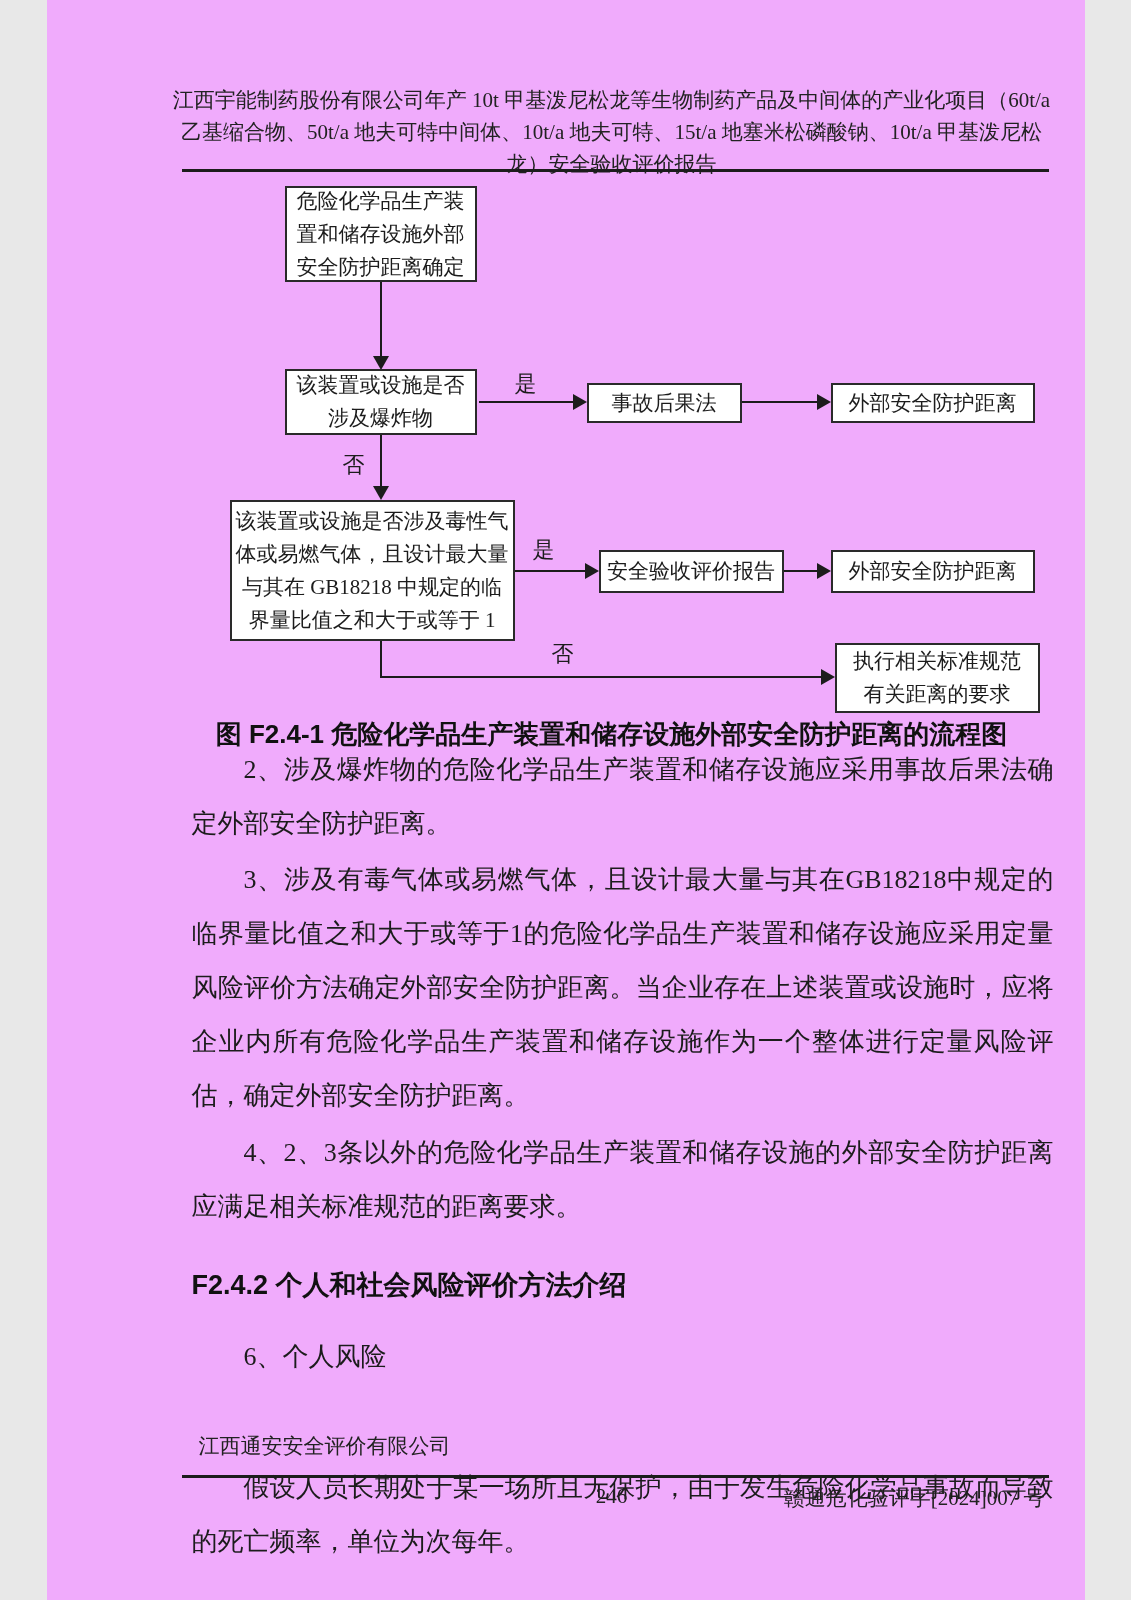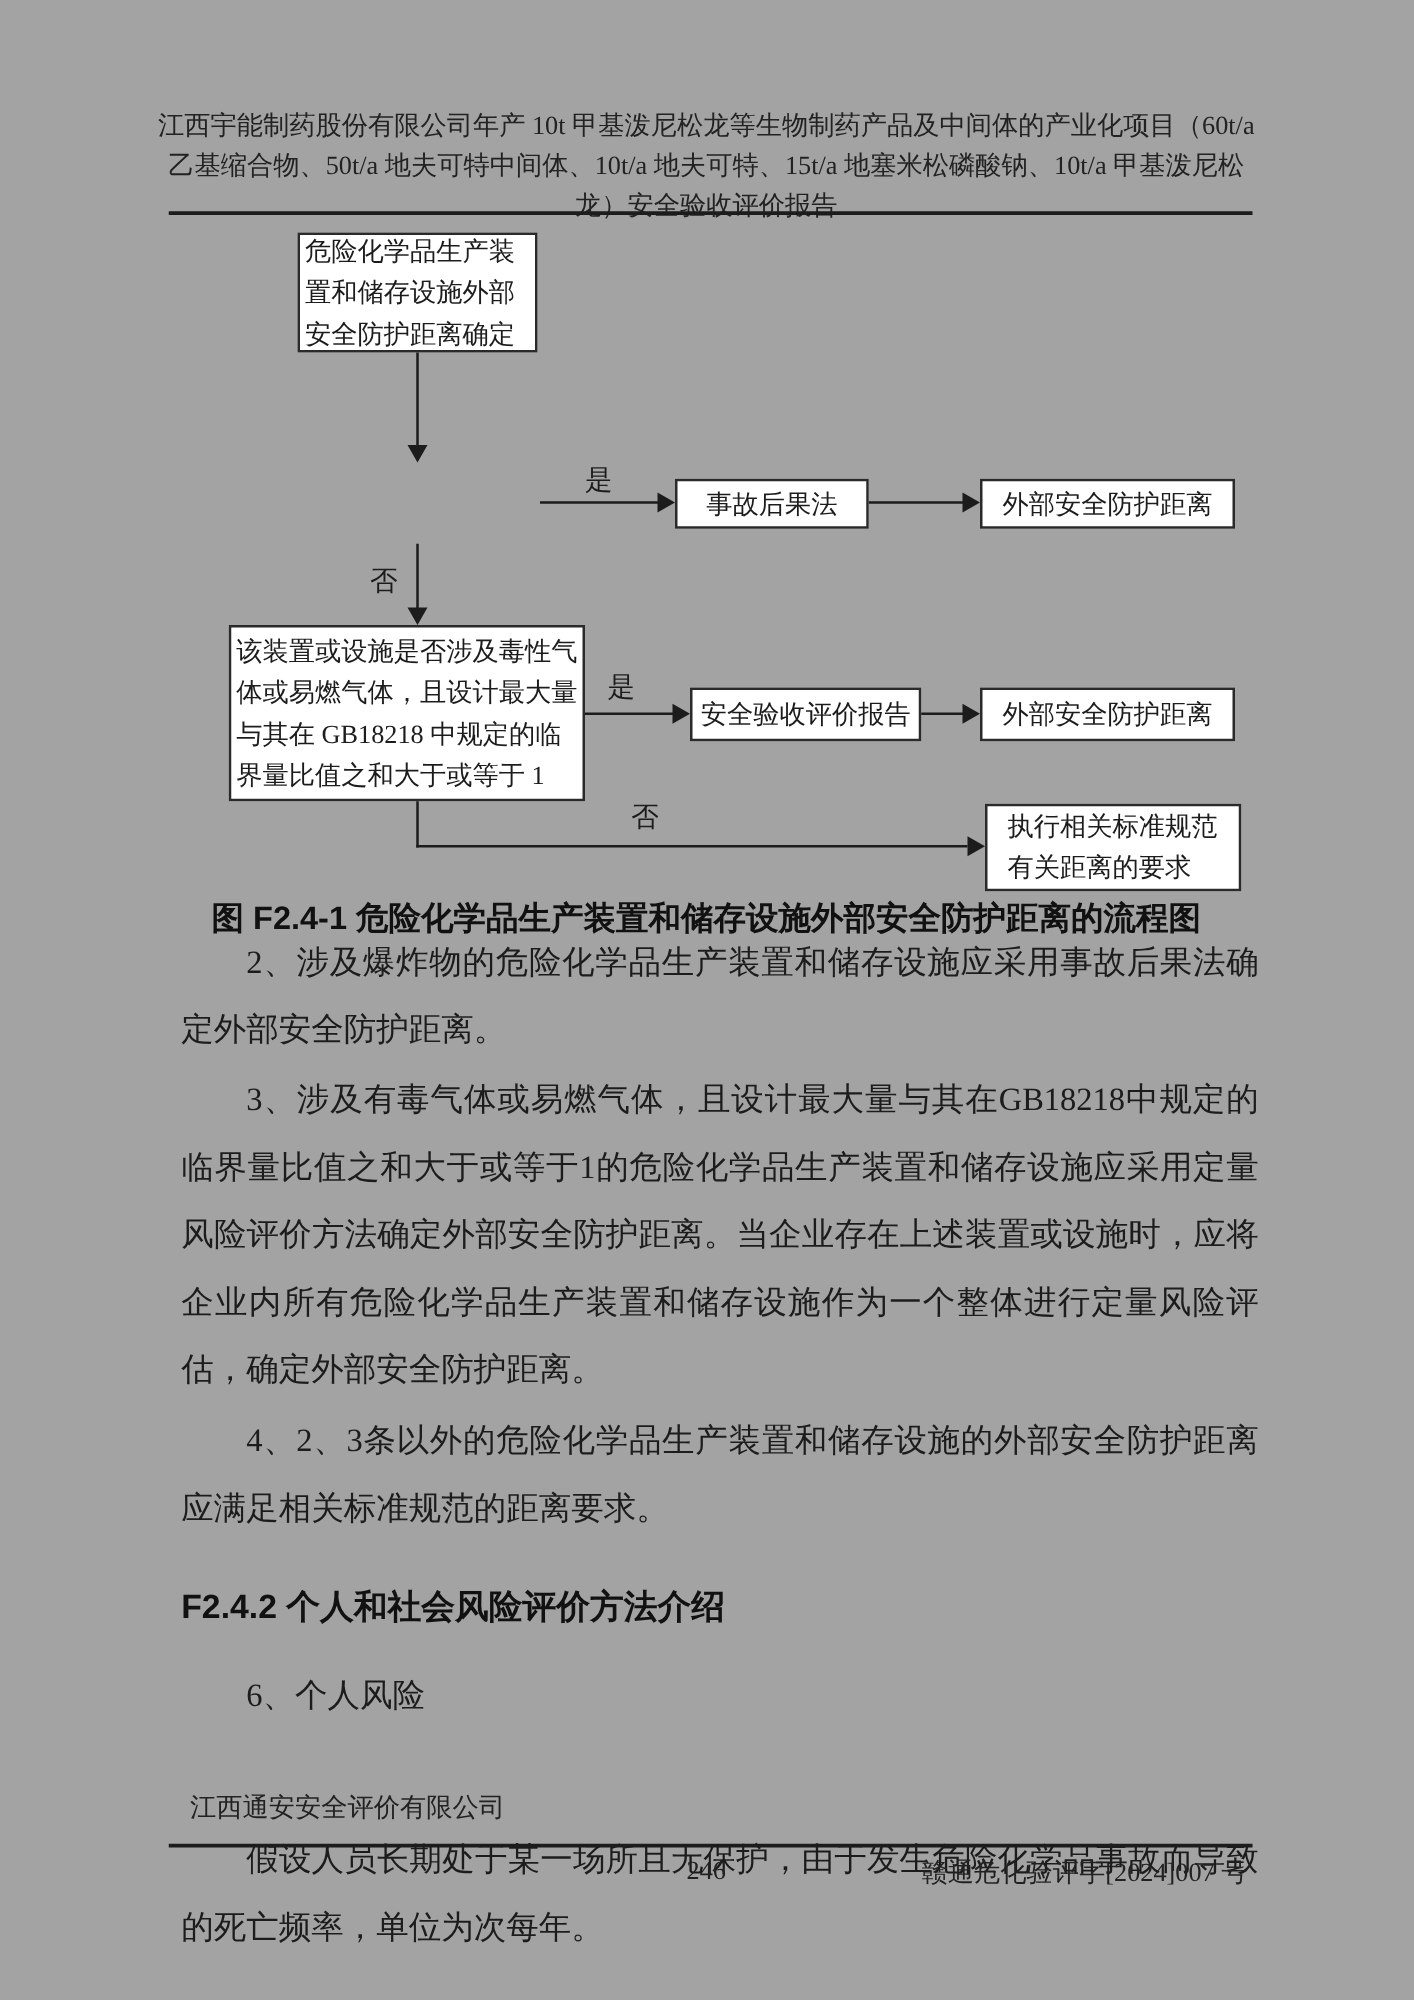--- a/index.html
+++ b/index.html
@@ -1,35 +1,35 @@
 <!DOCTYPE html>
 <html lang="zh"><head>
 <meta charset="utf-8">
 <style>
   html,body{margin:0;padding:0;background:#e8e8e8;}
   .page{
-    position:relative;width:1131px;height:1600px;background:#a3a3a3;
+    position:relative;width:1038px;height:1600px;background:#f0abfc;
     margin:0 auto;overflow:hidden;
     font-family:"Liberation Serif","DejaVu Serif",serif;
     color:#1c1c1c;
   }
   .abs{position:absolute;}
   
   .doc-header{
     position:absolute;left:115px;top:84px;width:900px;
     text-align:center;font-size:21px;line-height:32px;color:#222;
   }
   .rule{
     position:absolute;height:3px;background:#1c1c1c;
   }
   
   .fbox{
     position:absolute;border:2px solid #2a2a2a;background:#ffffff;
     display:flex;align-items:center;justify-content:center;
-    text-align:left;font-size:21px;line-height:33px;color:#1c1c1c;
+    text-align:center;font-size:21px;line-height:33px;color:#1c1c1c;
     box-sizing:border-box;
   }
   .vline{position:absolute;width:2px;background:#1c1c1c;}
   .hline{position:absolute;height:2px;background:#1c1c1c;}
   .arrow-down{
     position:absolute;width:0;height:0;
     border-left:8px solid transparent;border-right:8px solid transparent;
     border-top:14px solid #1c1c1c;
   }
   .arrow-right{
@@ -82,20 +82,23 @@
 
   <div class="abs" style="left:0;top:0;width:1131px;height:720px;">
 
     <div class="fbox" style="left:238px;top:186px;width:192px;height:96px;padding:0 4px;">
       <span>危险化学品生产装置和储存设施外部安全防护距离确定</span>
     </div>
 
     <div class="vline" style="left:333px;top:282px;height:76px;"></div>
     <div class="arrow-down" style="left:326px;top:356px;"></div>
 
+    <div class="fbox" style="left:238px;top:369px;width:192px;height:66px;padding:0 4px;">
+      <span>该装置或设施是否涉及爆炸物</span>
+    </div>
 
     <div class="flow-label" style="left:468px;top:372px;">是</div>
     <div class="hline" style="left:432px;top:401px;width:95px;"></div>
     <div class="arrow-right" style="left:526px;top:394px;"></div>
 
     <div class="fbox" style="left:540px;top:383px;width:155px;height:40px;">
       <span>事故后果法</span>
     </div>
 
     <div class="hline" style="left:695px;top:401px;width:77px;"></div>

